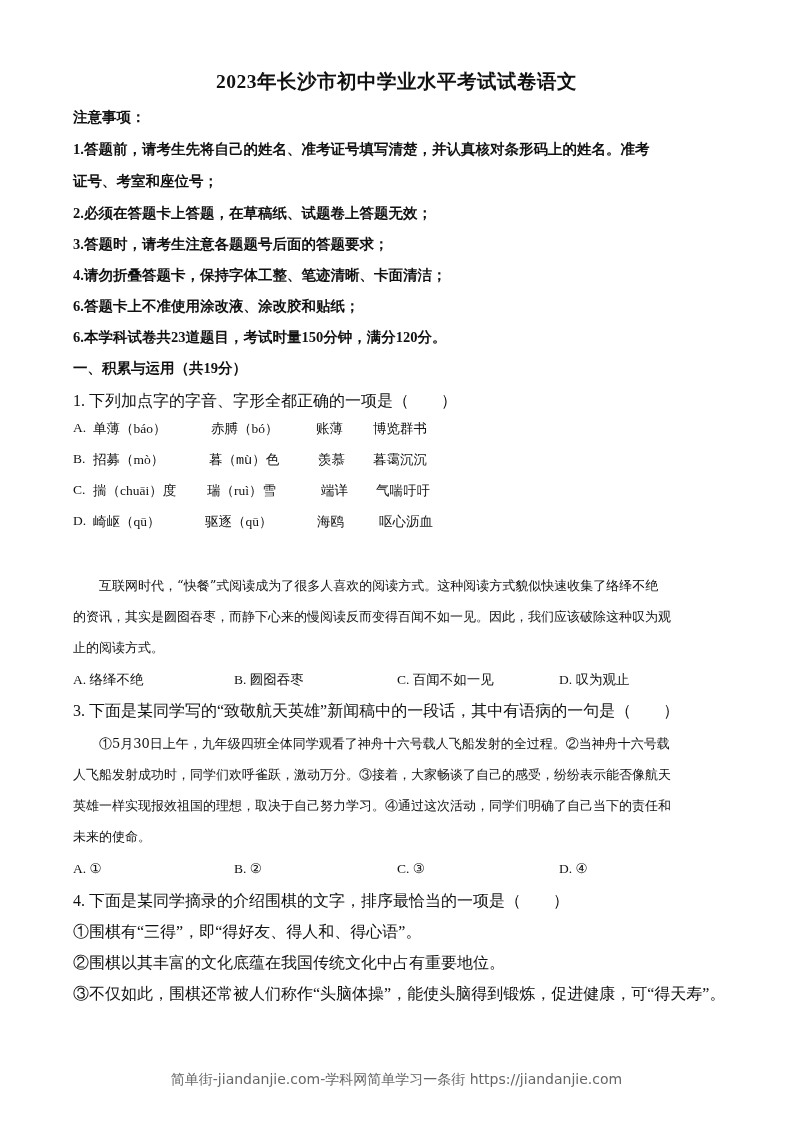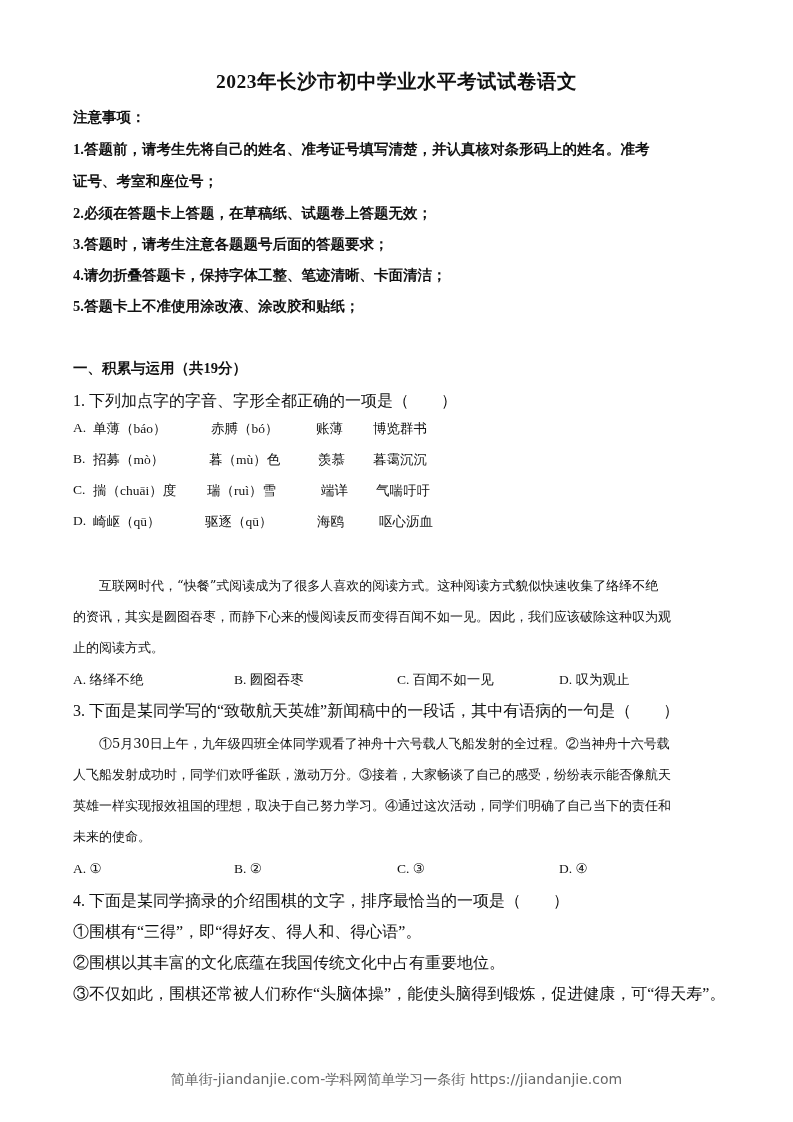--- a/index.html
+++ b/index.html
@@ -21,36 +21,37 @@
 <div class="page">
 
   <div class="title">2023年长沙市初中学业水平考试试卷语文</div>
 
   <div class="bold-line" style="top:108px;">注意事项：</div>
   <div class="bold-line" style="top:140px;">1.答题前，请考生先将自己的姓名、准考证号填写清楚，并认真核对条形码上的姓名。准考</div>
   <div class="bold-line" style="top:172px;">证号、考室和座位号；</div>
   <div class="bold-line" style="top:204px;">2.必须在答题卡上答题，在草稿纸、试题卷上答题无效；</div>
   <div class="bold-line" style="top:235px;">3.答题时，请考生注意各题题号后面的答题要求；</div>
   <div class="bold-line" style="top:266px;">4.请勿折叠答题卡，保持字体工整、笔迹清晰、卡面清洁；</div>
-  <div class="bold-line" style="top:297px;">5.答题卡上不准使用涂改液、涂改胶和贴纸；</div>
+  <div class="bold-line" style="top:297px;">6.答题卡上不准使用涂改液、涂改胶和贴纸；</div>
+  <div class="bold-line" style="top:328px;">6.本学科试卷共23道题目，考试时量150分钟，满分120分。</div>
 
   <div class="bold-line" style="top:359px;">一、积累与运用（共19分）</div>
 
   <div class="line" style="top:391px;">1. 下列加点字的字音、字形全都正确的一项是（　　）</div>
   <div class="opt-row" style="top:420px;">
     <span style="left:0;">A.</span>
     <span style="left:20px;">单薄（báo）</span>
     <span style="left:138px;">赤膊（bó）</span>
     <span style="left:243px;">账薄</span>
     <span style="left:300px;">博览群书</span>
   </div>
   <div class="opt-row" style="top:451px;">
     <span style="left:0;">B.</span>
     <span style="left:20px;">招募（mò）</span>
-    <span style="left:136px;">暮（mù）色</span>
+    <span style="left:136px;font-family:Liberation Mono, monospace;">暮（mù）色</span>
     <span style="left:245px;">羡慕</span>
     <span style="left:300px;">暮霭沉沉</span>
   </div>
   <div class="opt-row" style="top:482px;">
     <span style="left:0;">C.</span>
     <span style="left:20px;">揣（chuāi）度</span>
     <span style="left:134px;">瑞（ruì）雪</span>
     <span style="left:248px;">端详</span>
     <span style="left:303px;">气喘吁吁</span>
   </div>

